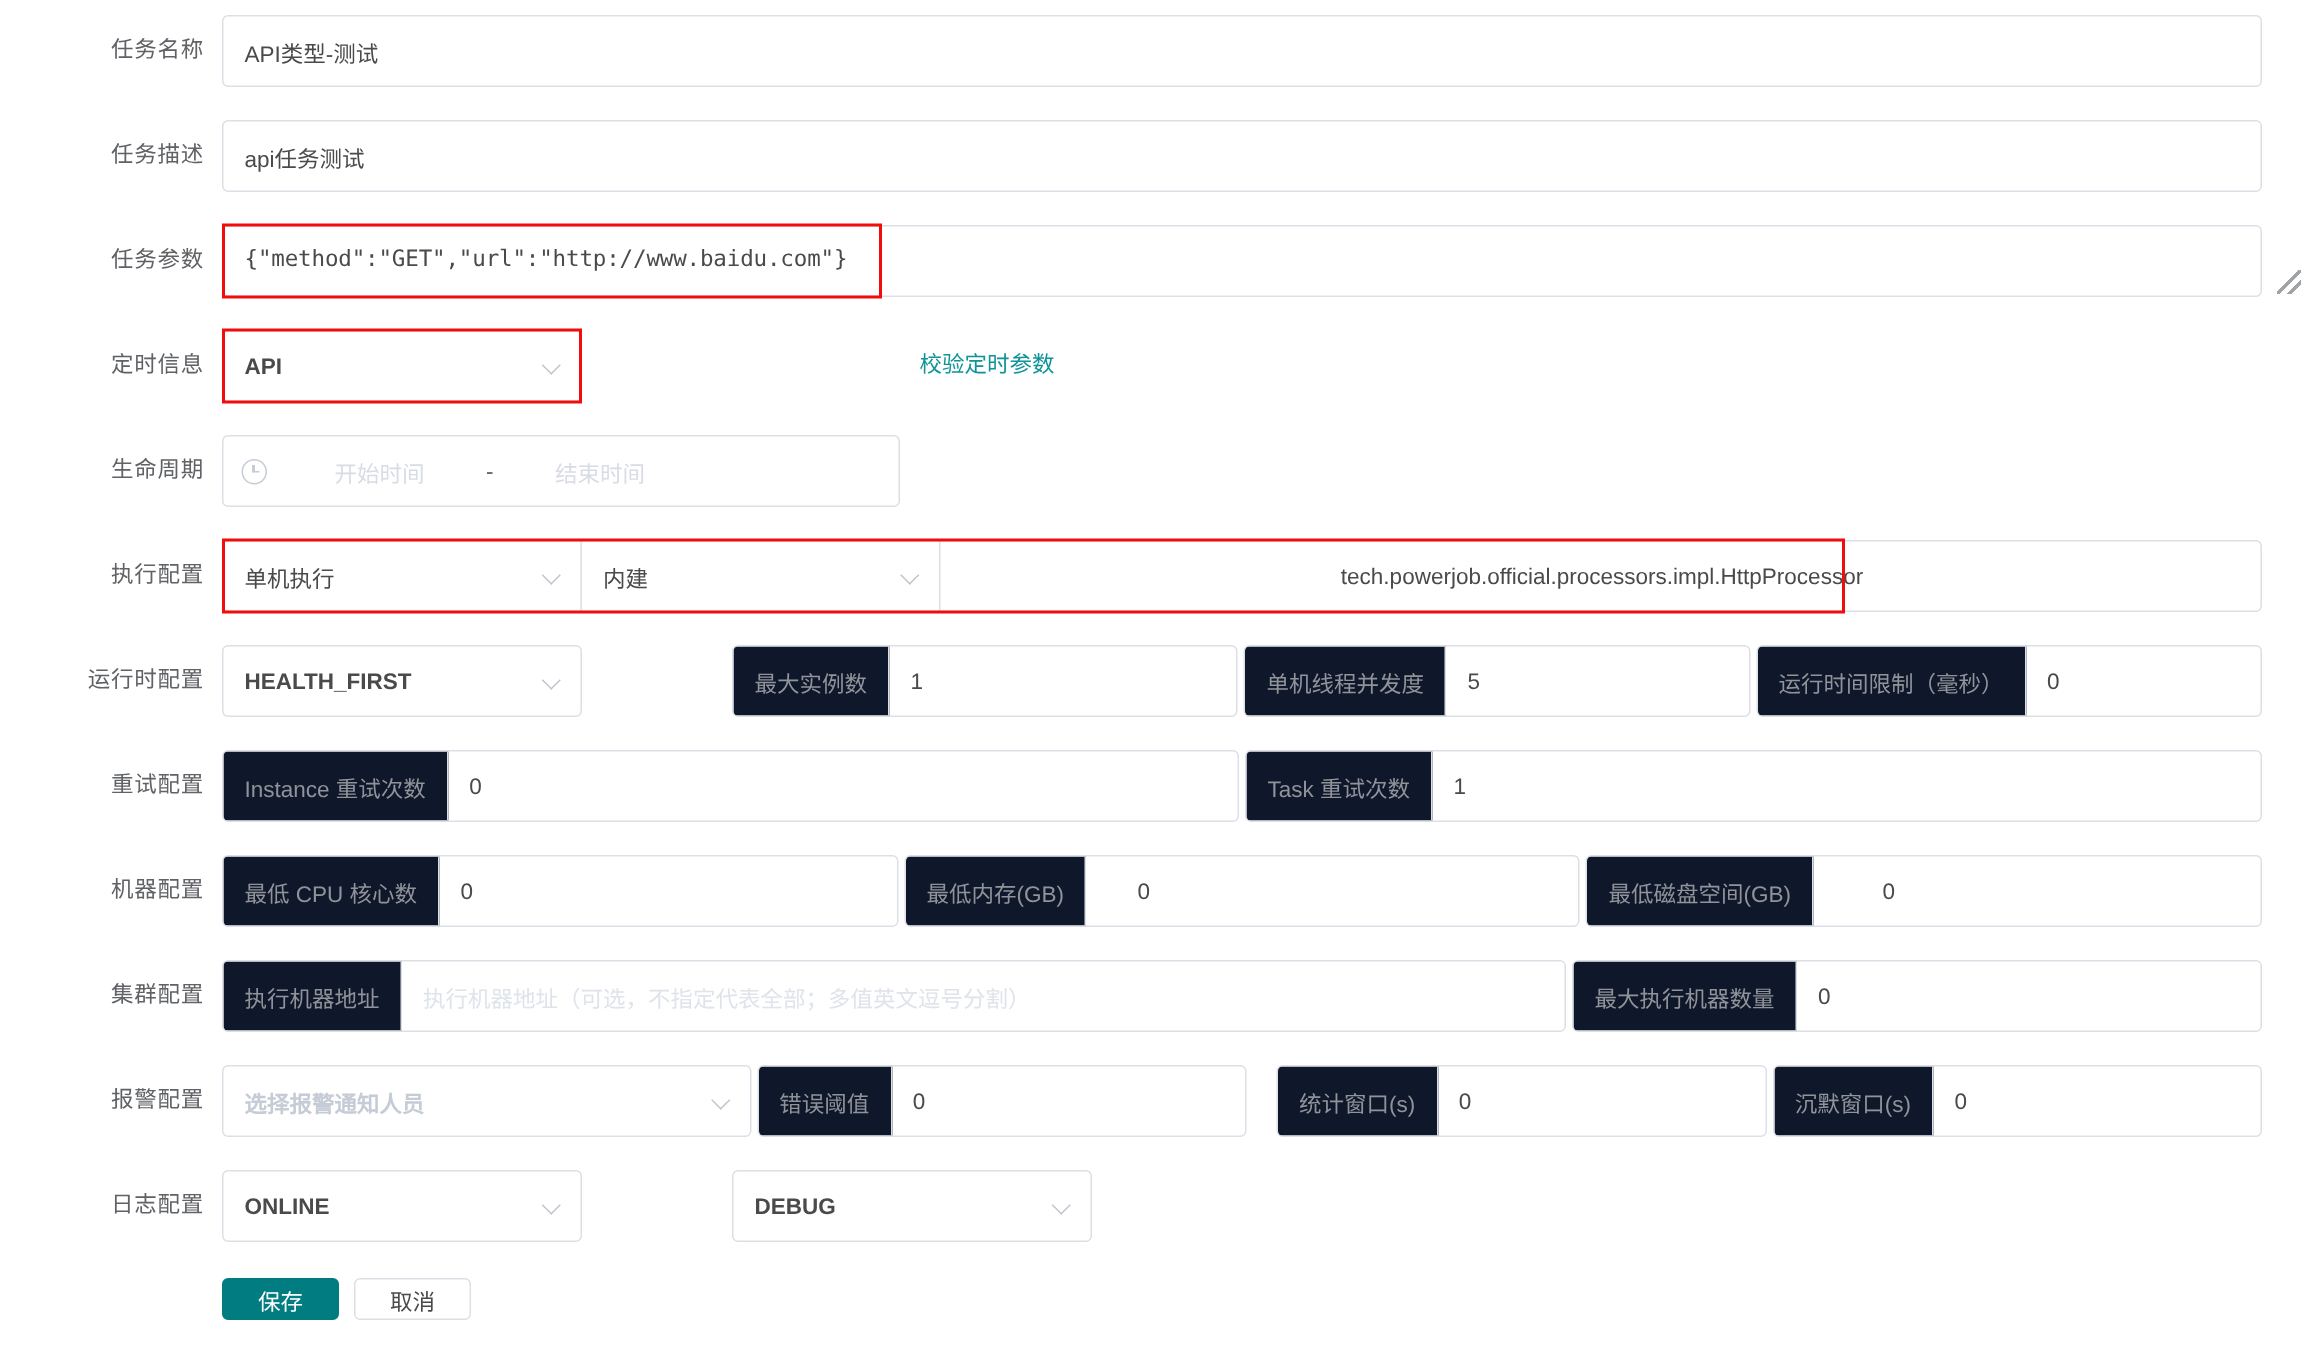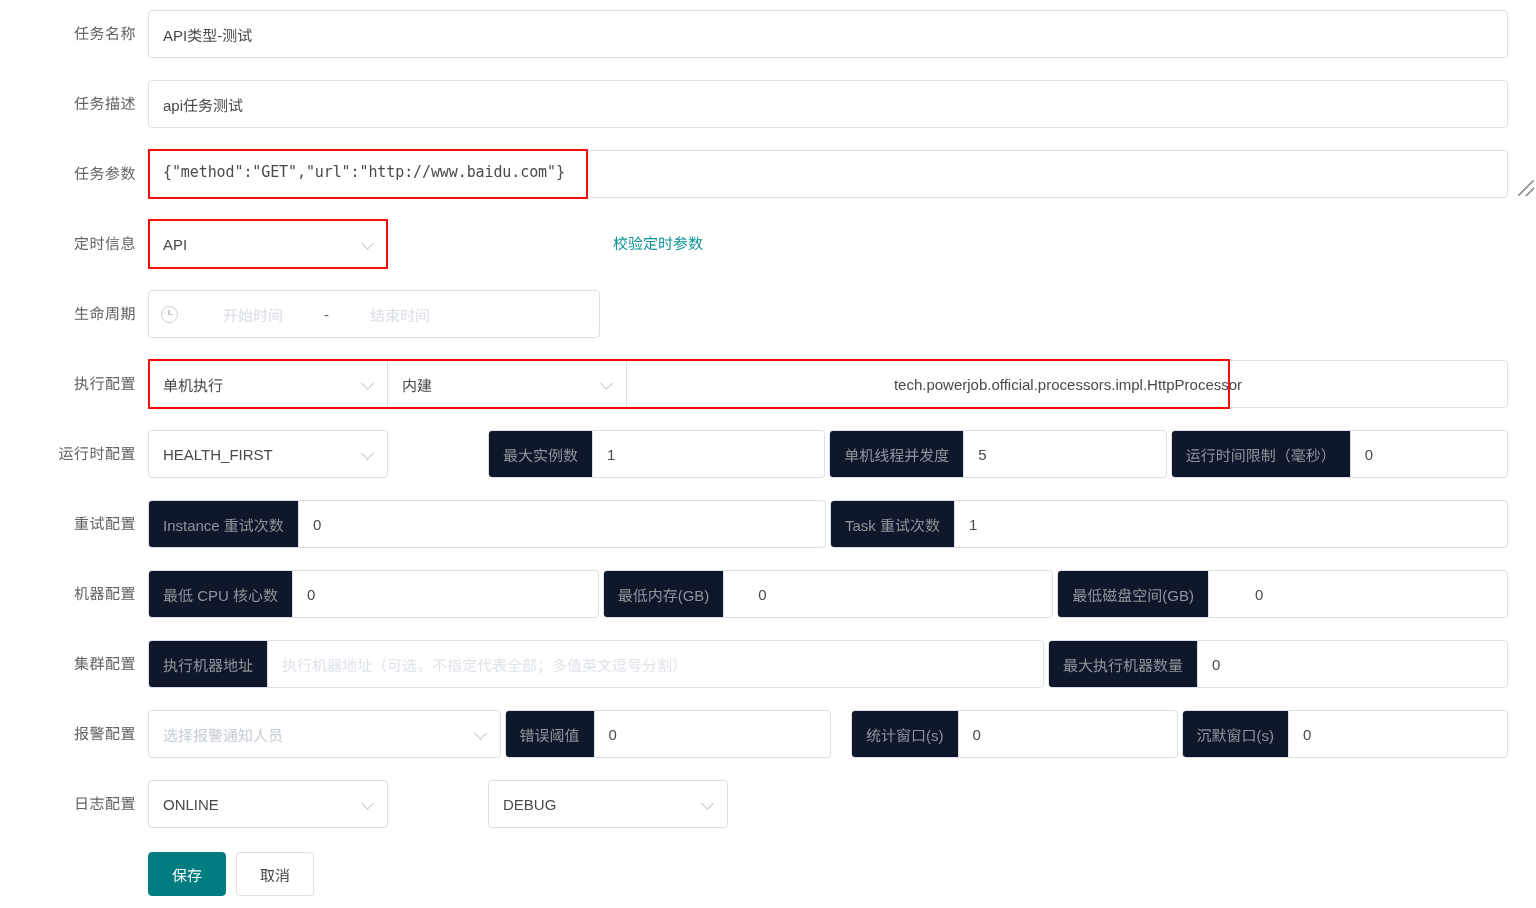--- a/index.html
+++ b/index.html
@@ -90,21 +90,21 @@
     border-radius: 4px;
     background: #fff;
     display: flex;
     align-items: center;
     padding: 0 12px 0 14px;
     font-size: 15px;
     color: #4a4a4a;
     position: relative;
     cursor: pointer;
   }
-  .select .val { flex: 1 1 auto; white-space: nowrap; overflow: hidden; }
+  .select .val { flex: 1 1 auto; white-space: nowrap; overflow: hidden; font-weight: bold; }
   .select .val.ph { color: #c6ccd6; }
   .chev {
     width: 13px; height: 13px;
     flex: 0 0 auto;
     margin-left: 6px;
     position: relative;
   }
   .chev::before {
     content: "";
     position: absolute;
@@ -212,21 +212,21 @@
   .redbox {
     position: absolute;
     border: 2px solid #f20d0d;
     pointer-events: none;
     z-index: 5;
   }
 
   
   .btnrow { display: flex; align-items: center; gap: 10px; padding-top: 2px; }
   .btn {
-    height: 44px;
+    height: 28px;
     min-width: 78px;
     border-radius: 4px;
     font-size: 15px;
     display: inline-flex;
     align-items: center;
     justify-content: center;
     padding: 0 20px;
     cursor: pointer;
     border: 1px solid transparent;
     font-family: inherit;

